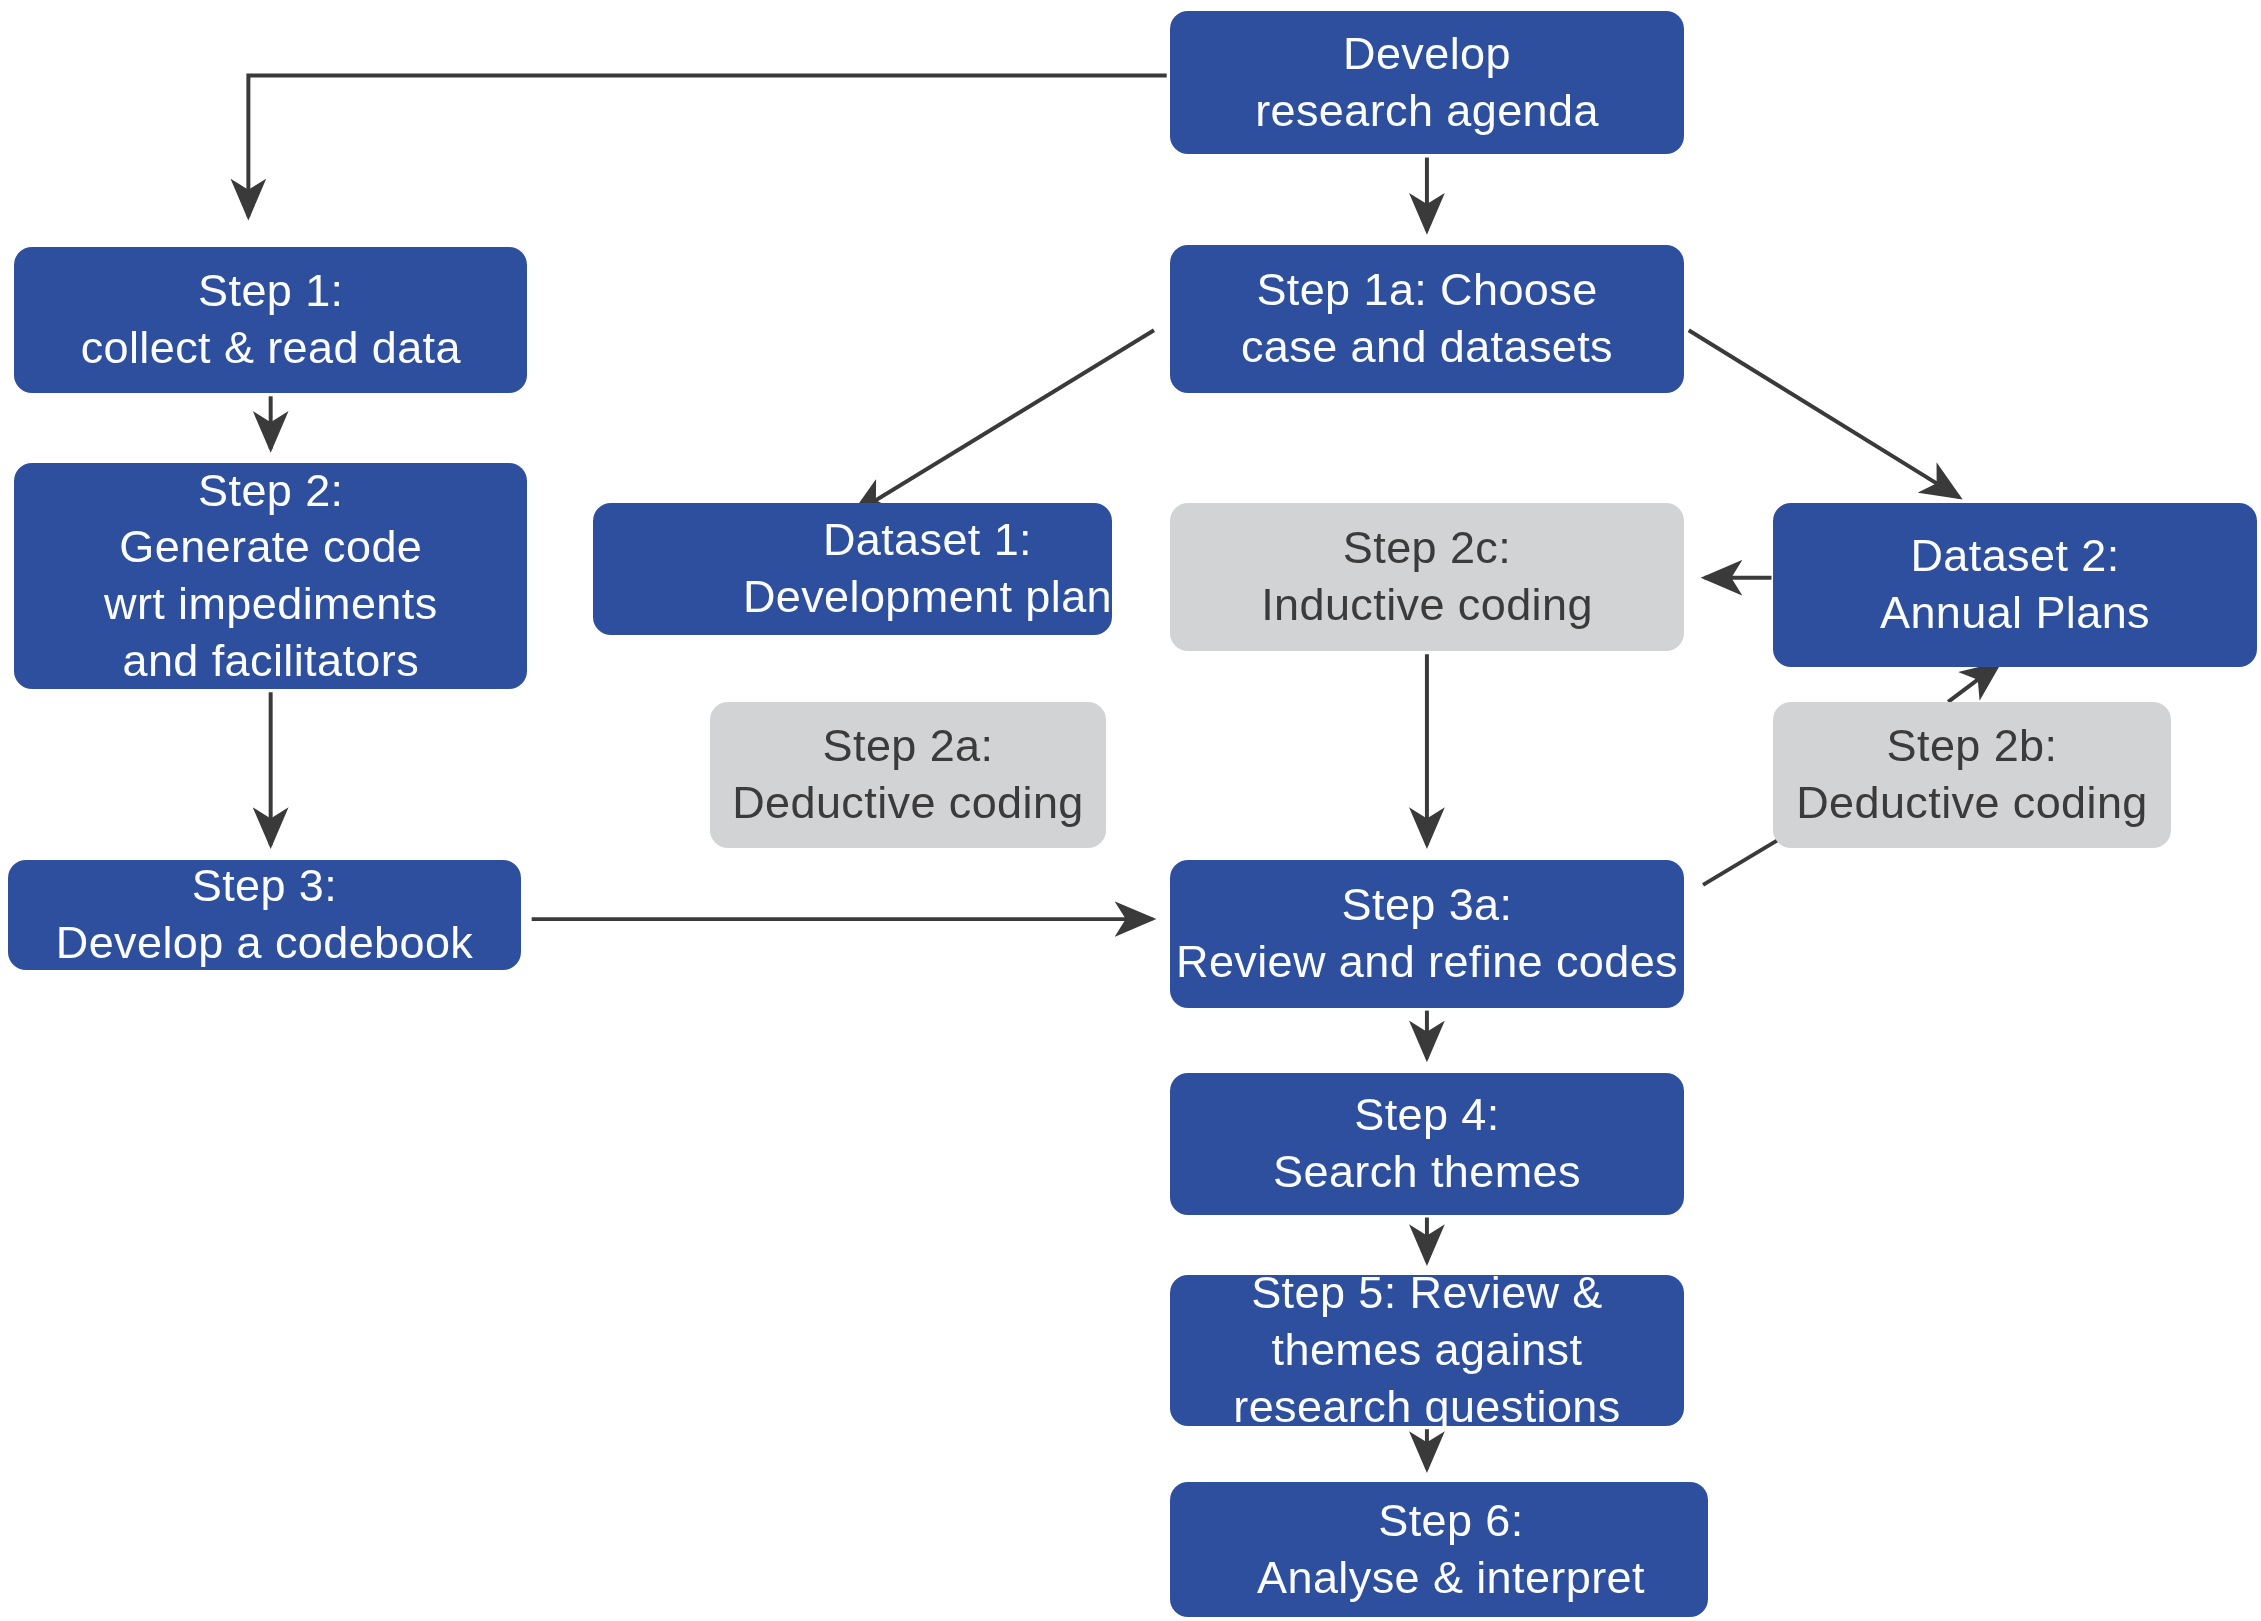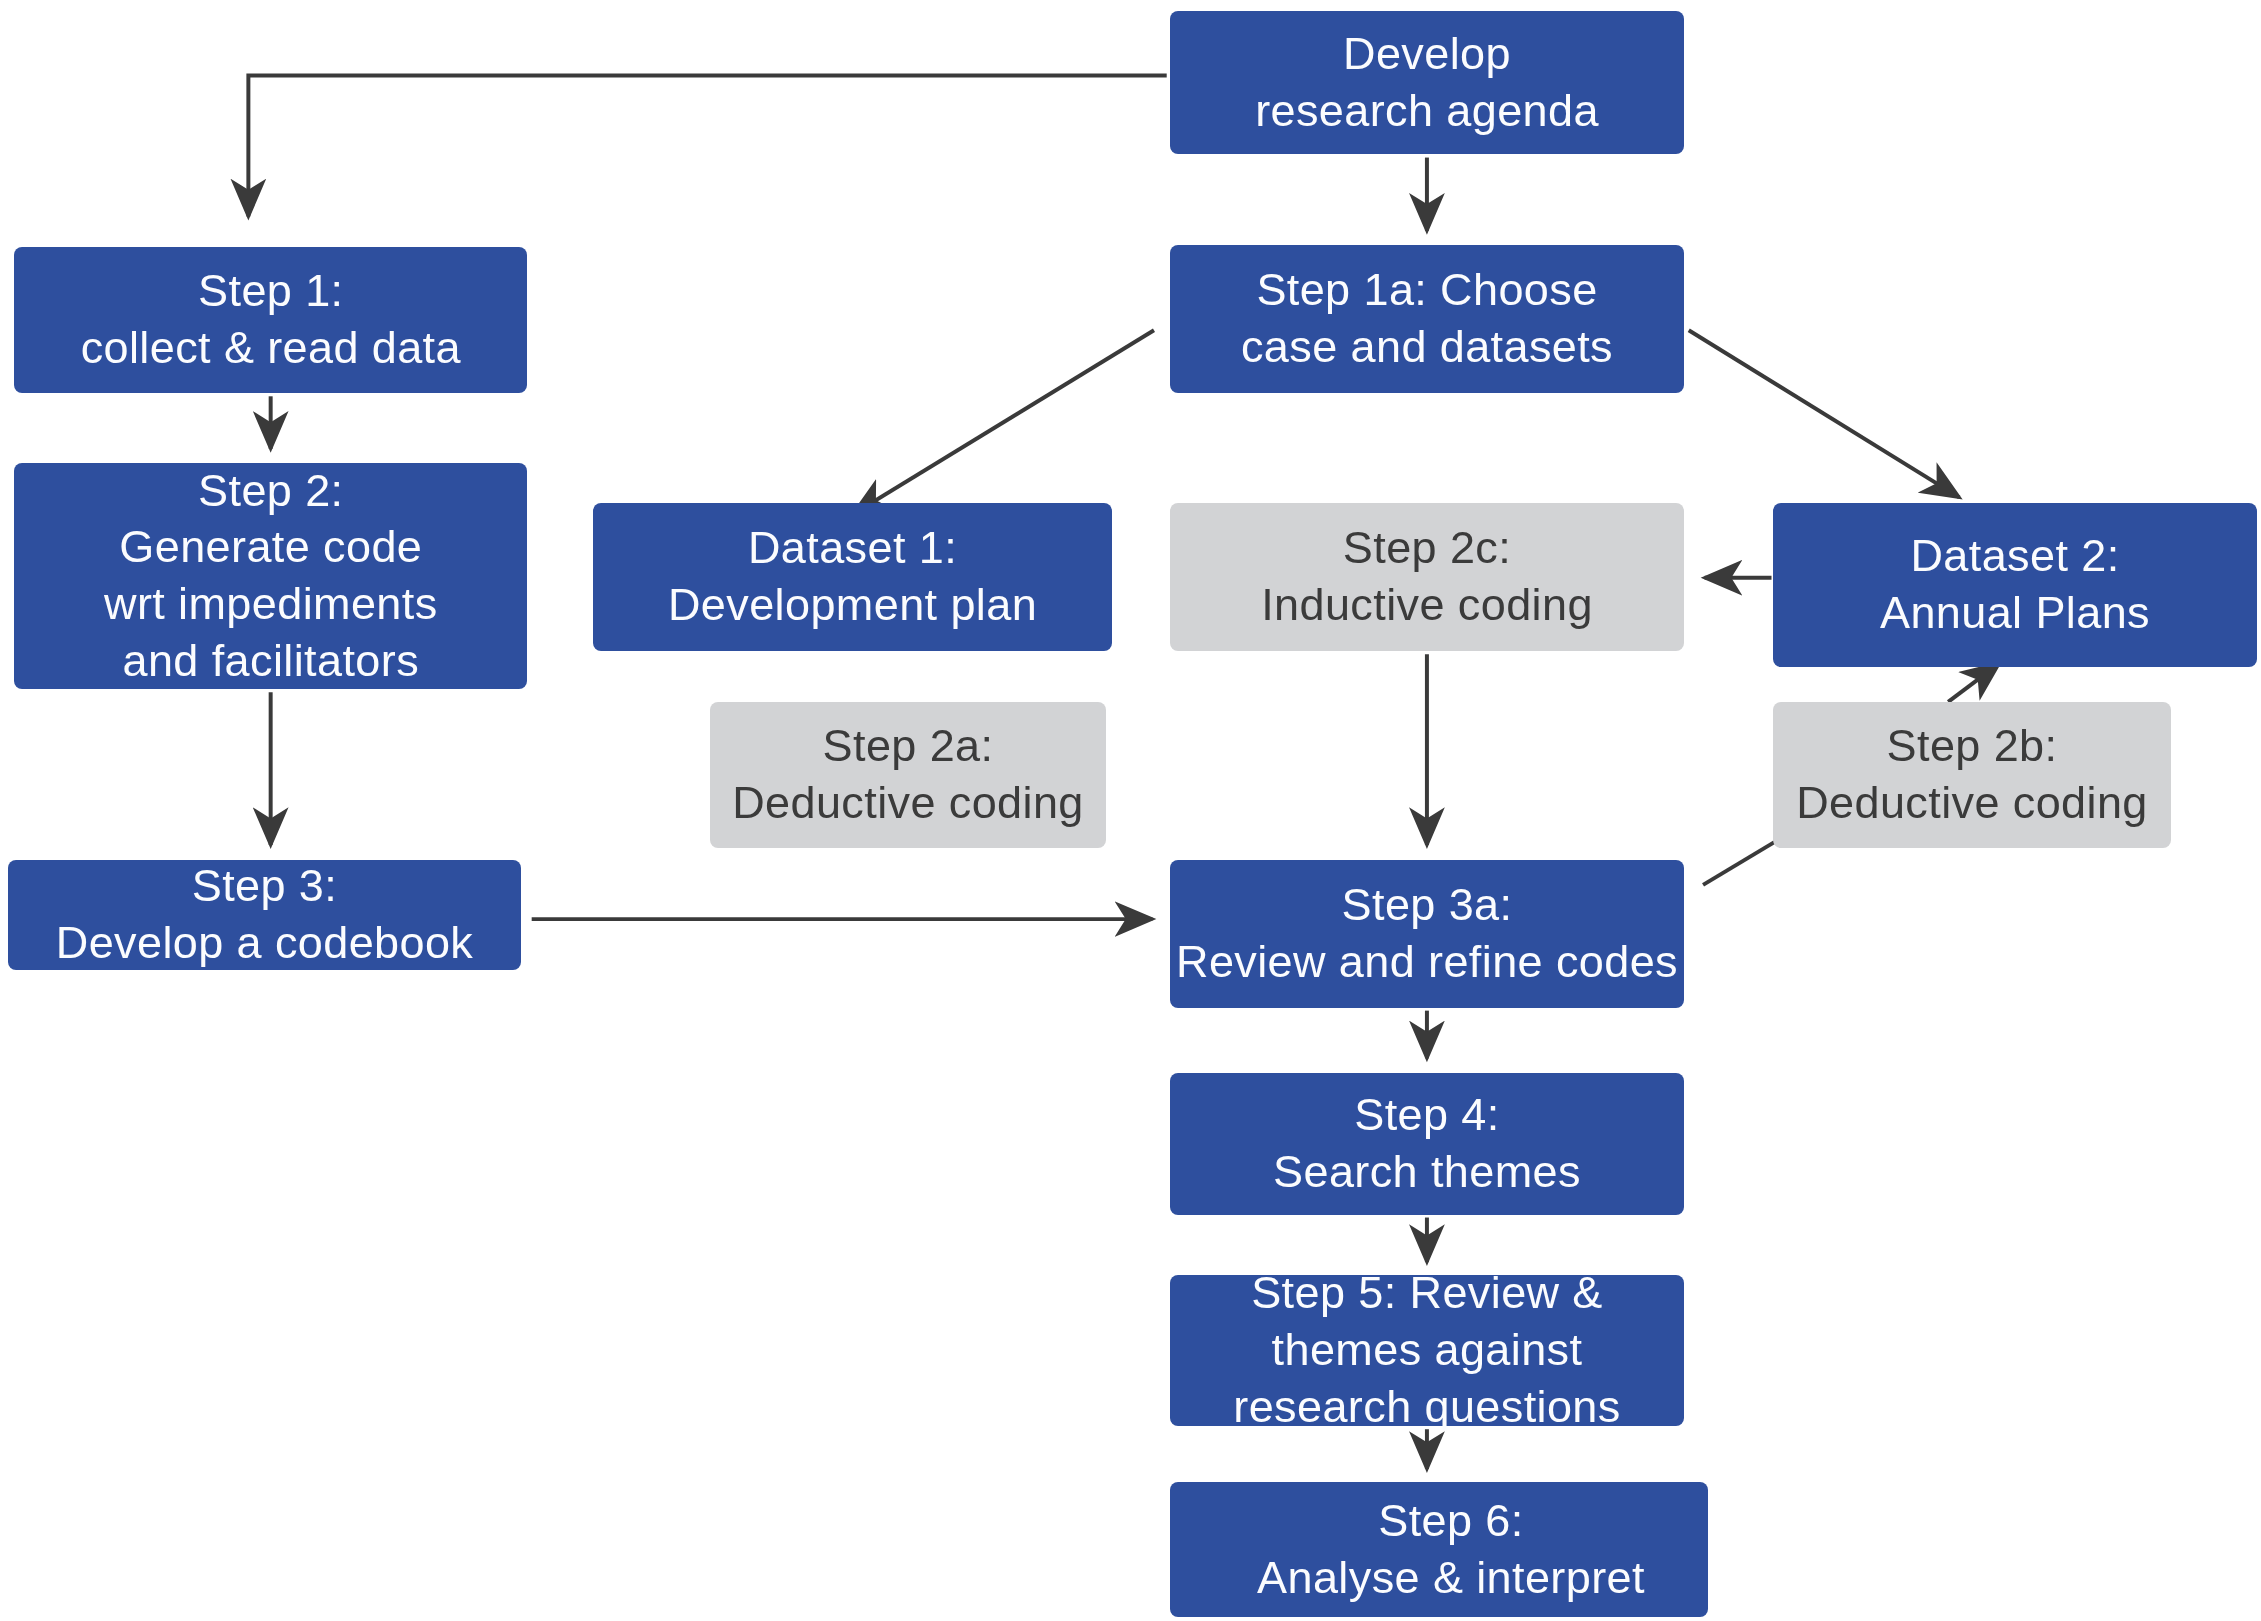--- a/index.html
+++ b/index.html
@@ -13,39 +13,39 @@
   }
   #edge-layer {
     position: absolute;
     left: 0; top: 0;
     width: 2261px; height: 1621px;
     z-index: 1;
   }
   .node {
     position: absolute;
     z-index: 2;
-    border-radius: 8px;
+    border-radius: 18px;
     display: flex;
     align-items: center;
     justify-content: center;
     text-align: center;
     white-space: pre-line;
     font-size: 45px;
     line-height: 1.26;
     letter-spacing: 0.4px;
   }
   .node.primary   { background: #2e4f9e; color: #fbfcfe; }
   .node.secondary { background: #d2d3d5; color: #3b3b3b; }
 
   
   #n-develop  { left: 1170px; top: 11px;   width: 514px; height: 143px; }
   #n-step1    { left: 14.3px;   top: 247px;  width: 513px; height: 146px; }
   #n-step1a   { left: 1170px; top: 245px;  width: 514px; height: 148px; }
   #n-step2    { left: 14.3px;   top: 463px;  width: 513px; height: 226px; }
-  #n-dataset1 { left: 593px;  top: 503px;  width: 519px; height: 148px; }
+  #n-dataset1 { left: 593px;  top: 503px;  width: 519px; height: 132px; justify-content: flex-end; }
   #n-step2c   { left: 1170px; top: 503px;  width: 514px; height: 148px; }
   #n-dataset2 { left: 1773px; top: 503px;  width: 484px; height: 164px; }
   #n-step2a   { left: 710px;  top: 702px;  width: 396px; height: 146px; }
   #n-step2b   { left: 1773px; top: 702px;  width: 398px; height: 146px; }
   #n-step3    { left: 8px;   top: 860px; width: 513px; height: 110px; justify-content: center; }
   #n-step3a   { left: 1170px; top: 860px; width: 514px; height: 148px; }
   #n-step4    { left: 1170px; top: 1073px; width: 514px; height: 142px; }
   #n-step5    { left: 1170px; top: 1275px; width: 514px; height: 151px; }
   #n-step6    { left: 1170px; top: 1482px; width: 514px; height: 135px; padding-left: 24px; }
 </style>

